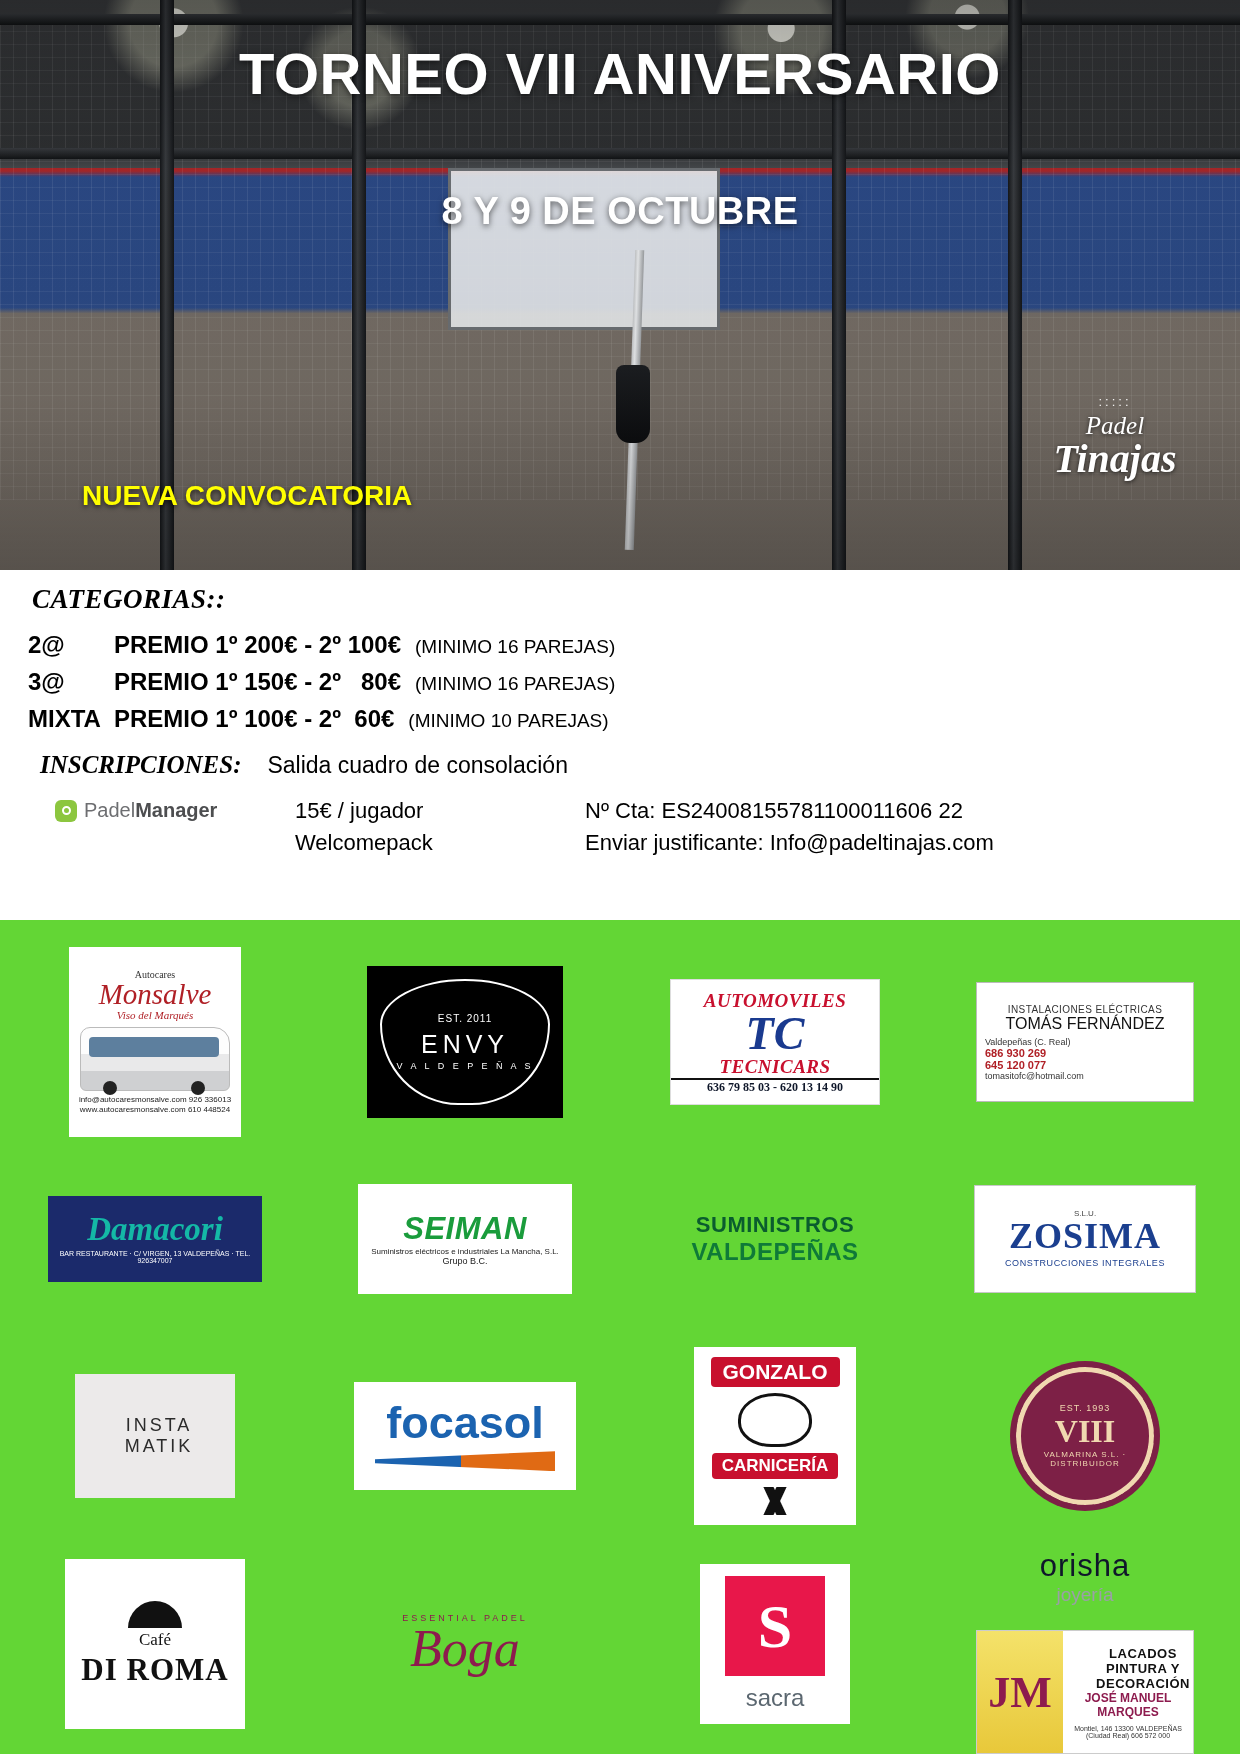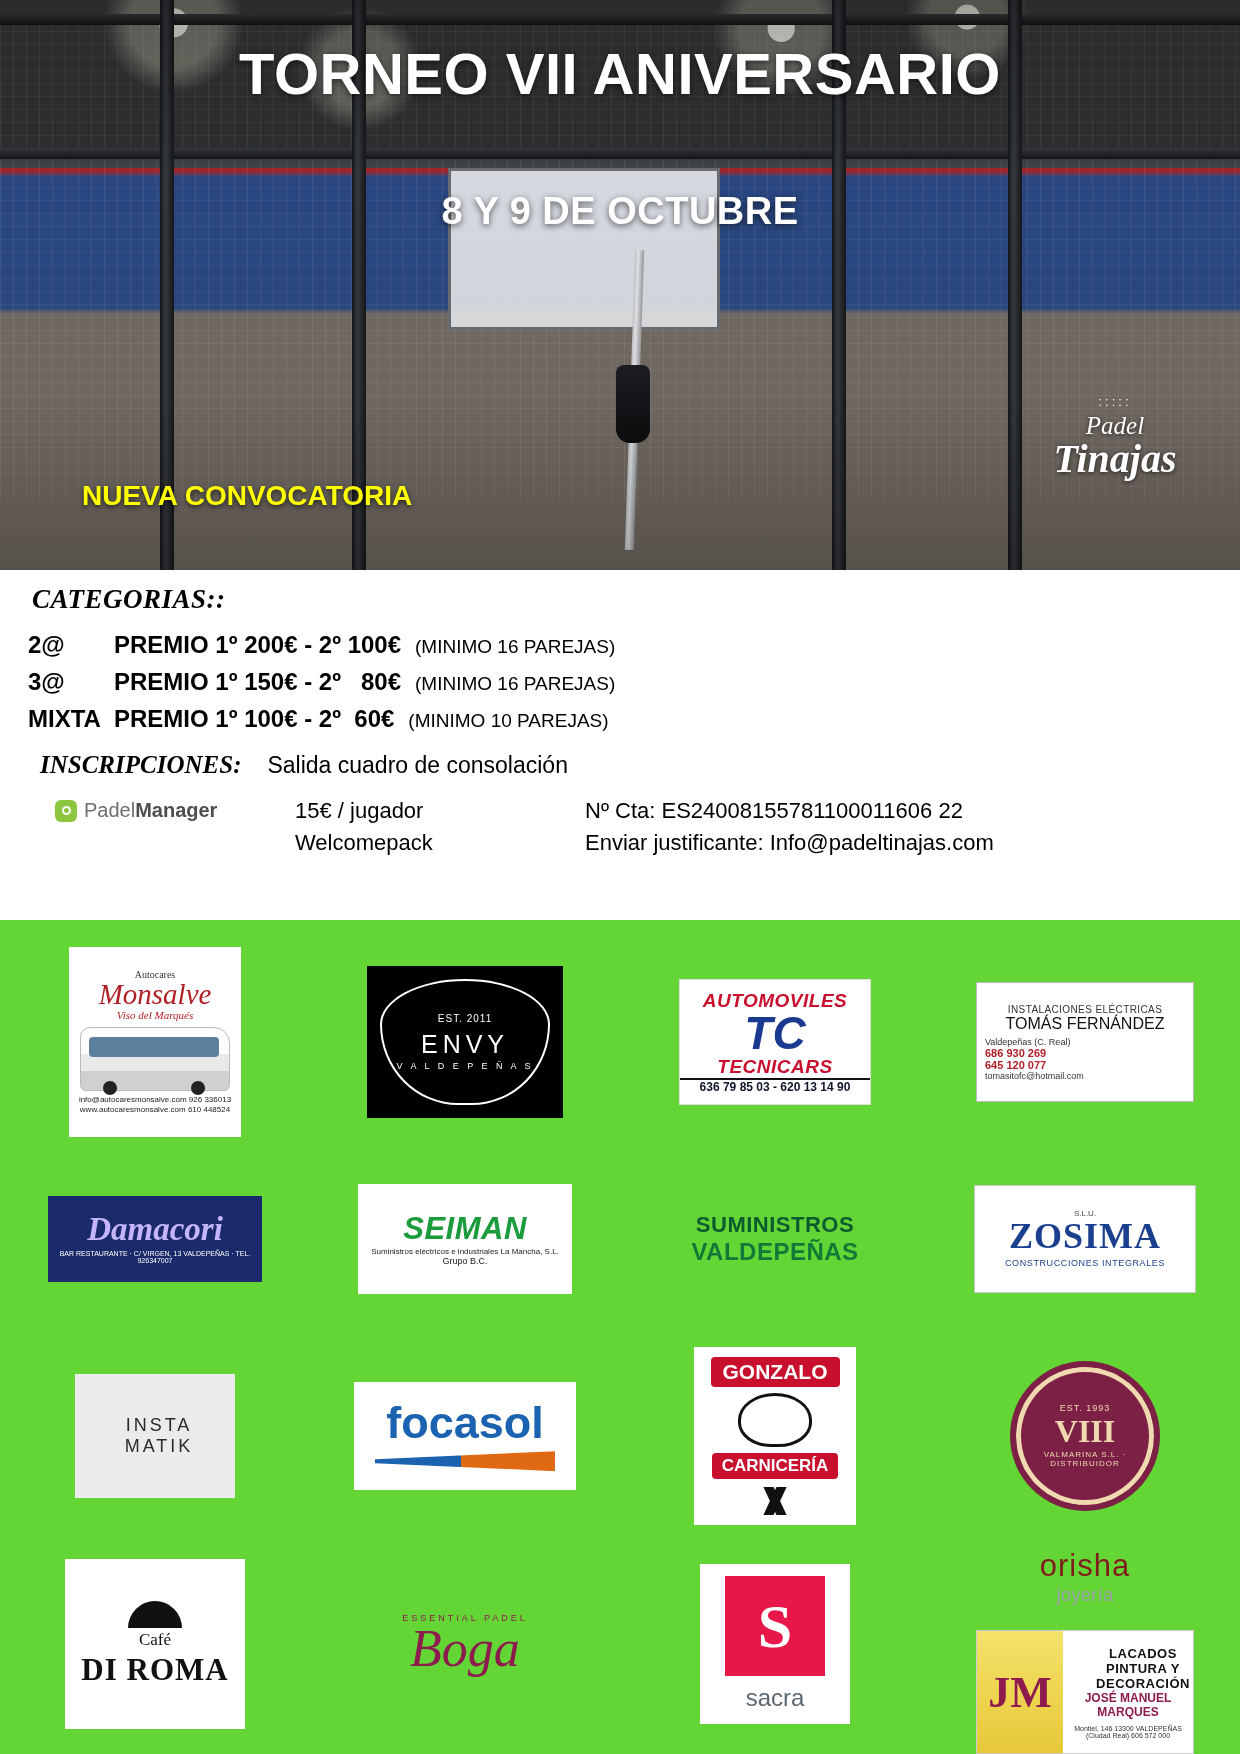--- a/index.html
+++ b/index.html
@@ -277,35 +277,35 @@
   .envy { width: 196px; height: 152px; background:#000; color:#fff; }
   .envy .frame {
     width: 170px; height: 126px;
     border: 2px solid #fff; border-radius: 50% 50% 46% 46%/36% 36% 64% 64%;
     display:flex; flex-direction:column; align-items:center; justify-content:center;
   }
   .envy .est { font-size: 10px; letter-spacing: 1px; }
   .envy .nm { font-size: 25px; letter-spacing: 5px; margin: 6px 0 2px; }
   .envy .sub { font-size: 9px; letter-spacing: 3px; }
 
-  .tecnicars { width: 192px; height: 126px; border:1px solid #ddd; }
+  .tecnicars { width: 210px; height: 126px; border:1px solid #ddd;font-family:Liberation Serif, serif; }
   .tecnicars .top { color:#c8102e; font-size: 19px; font-weight:bold; font-style:italic; letter-spacing:0.5px; }
   .tecnicars .mid { color:#1a3a8f; font-size: 46px; font-weight:bold; font-style:italic; line-height:0.95; }
   .tecnicars .bot { color:#c8102e; font-size: 19px; font-weight:bold; font-style:italic; letter-spacing:0.5px; }
   .tecnicars .ph { font-size: 12px; font-weight:bold; color:#0f172a; border-top:2px solid #111; width:100%; }
 
   .tomas { width: 218px; height: 120px; border:1px solid #bbb; align-items:flex-start; padding:6px 8px; }
   .tomas .l1 { font-size: 10px; color:#333; letter-spacing:0.4px; align-self:center;}
   .tomas .l2 { font-size: 16px; color:#111; align-self:center; margin-bottom:4px;}
   .tomas .l3 { font-size: 9px; color:#333; text-align:left; }
   .tomas .l4 { font-size: 11px; color:#b02026; font-weight:bold; text-align:left; }
   .tomas .l5 { font-size: 9px; color:#333; text-align:left; }
 
   .damacori { width: 214px; height: 86px; background:#1b2a6b; }
-  .damacori .nm { font-family:"Liberation Serif",serif; font-style:italic; font-weight:bold; color:#c4b5fd; font-size: 33px; line-height:1; }
+  .damacori .nm { font-family:"Liberation Serif",serif; font-style:italic; font-weight:bold; color:#14b8a6; font-size: 33px; line-height:1; }
   .damacori .sub { font-size: 7px; color:#ffffff; margin-top:4px; }
 
   .seiman { width: 214px; height: 110px; }
   .seiman .nm { color:#1a9c3c; font-size: 31px; font-weight:bold; font-style:italic; letter-spacing:0.5px; }
   .seiman .s1 { font-size: 8px; color:#222; }
   .seiman .s2 { font-size: 9px; color:#222; }
 
   .sumi { width: 218px; height: 74px; background: transparent; color:#0a5c2e; }
   .sumi .l1 { font-size: 22px; font-weight:bold; letter-spacing:0.5px; }
   .sumi .l2 { font-size: 24px; font-weight:bold; color:#0f7a38; letter-spacing:0.5px; }
@@ -354,21 +354,21 @@
   .boga .nm { font-family:"Liberation Serif",serif; font-style:italic; color:#8d1b4e; font-size: 52px; line-height:1; }
   .boga .sub { font-size: 9px; color:#8d1b4e; letter-spacing:3px; }
 
   .sacra { width: 150px; height: 160px; }
   .sacra .sq { width: 100px; height: 100px; background:#e8174a; color:#fff;
     display:flex; align-items:center; justify-content:center;
     font-family:"Liberation Serif",serif; font-size: 62px; font-weight:bold; line-height:1; }
   .sacra .nm { color:#5b6770; font-size: 24px; margin-top:8px; }
 
   .orisha { width: 200px; height: 86px; background: transparent; }
-  .orisha .nm { font-size: 31px; color:#7f1d1d; letter-spacing:1px; }
+  .orisha .nm { font-size: 31px; color:#0f172a; letter-spacing:1px; }
   .orisha .sub { font-size: 19px; color:#9aa0a6; }
 
   .jmm { width: 218px; height: 124px; border:1px solid #ccc; flex-direction:row; }
   .jmm .left { width: 86px; height: 100%; display:flex; align-items:center; justify-content:center;
     font-family:"Liberation Serif",serif; font-weight:bold; font-size: 44px; color:#8d1b4e;
     background: linear-gradient(180deg,#f4e26a,#e8c83a); }
   .jmm .right { flex:1; display:flex; flex-direction:column; align-items:center; justify-content:center; }
   .jmm .r1 { font-size: 13px; font-weight:bold; color:#111; letter-spacing:0.5px;padding-left:30px; }
   .jmm .r2 { font-size: 12px; font-weight:bold; color:#8d1b4e; }
   .jmm .r3 { font-size: 7px; color:#333; margin-top:6px; }

